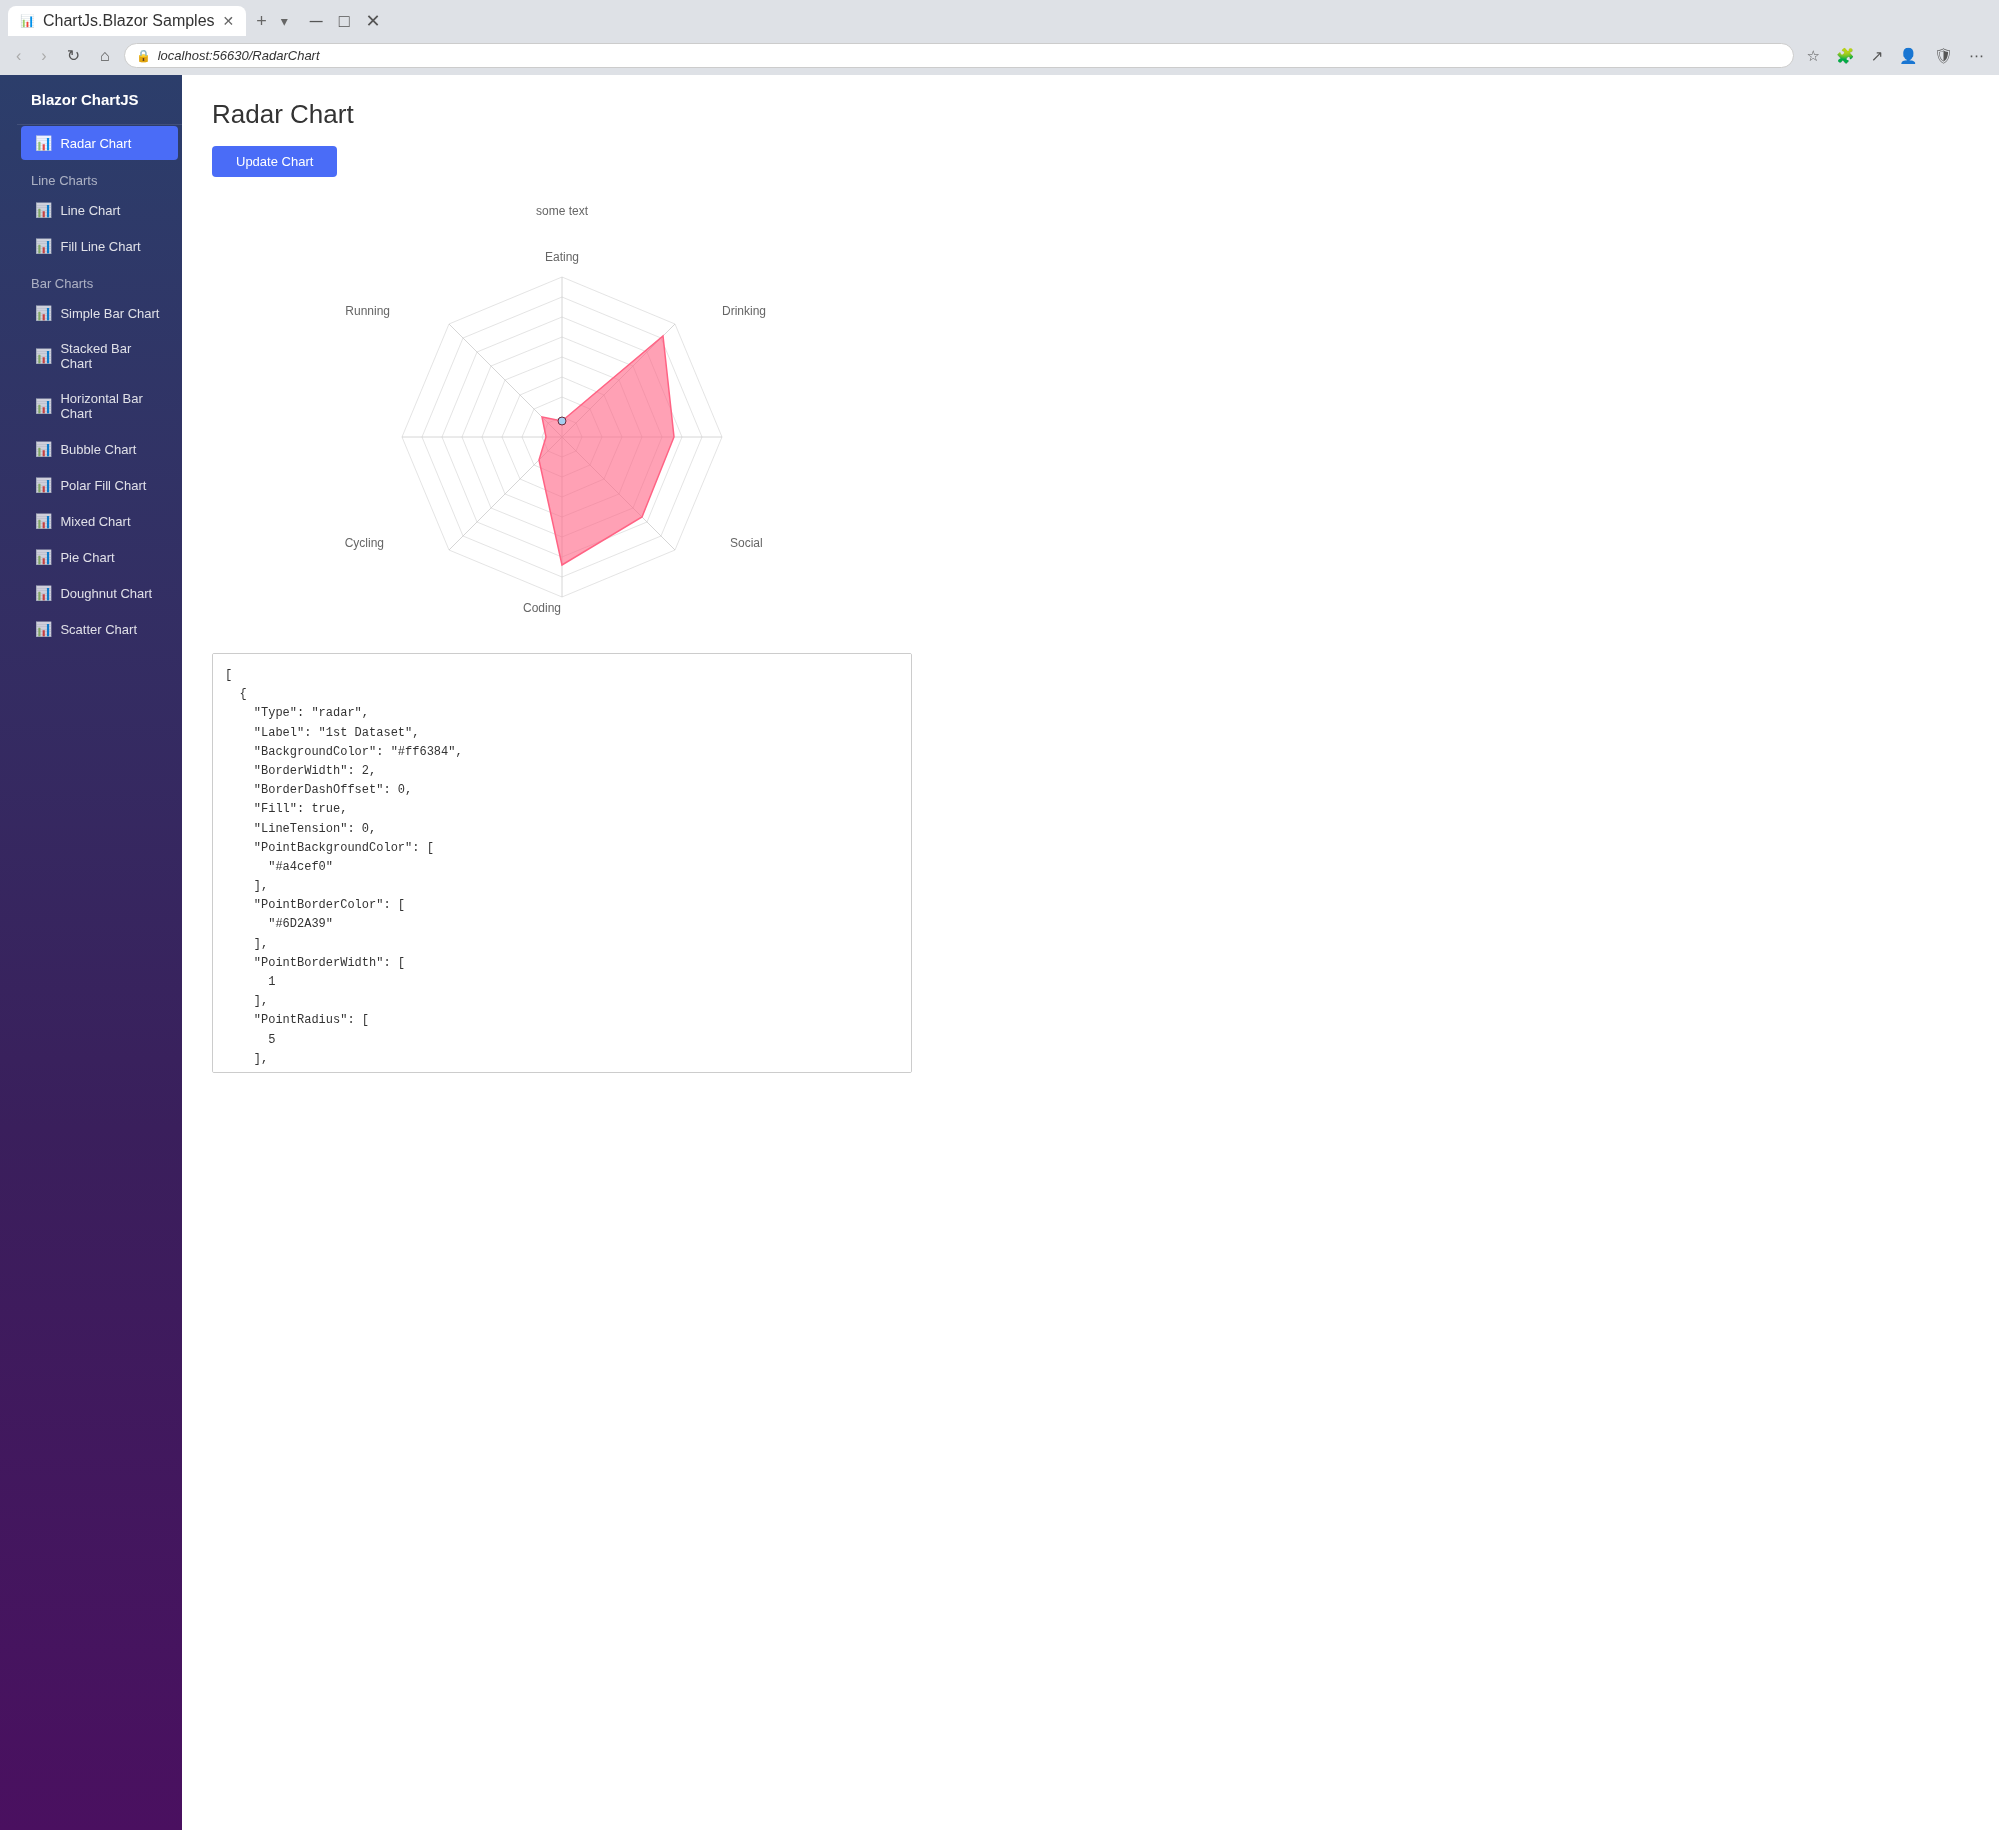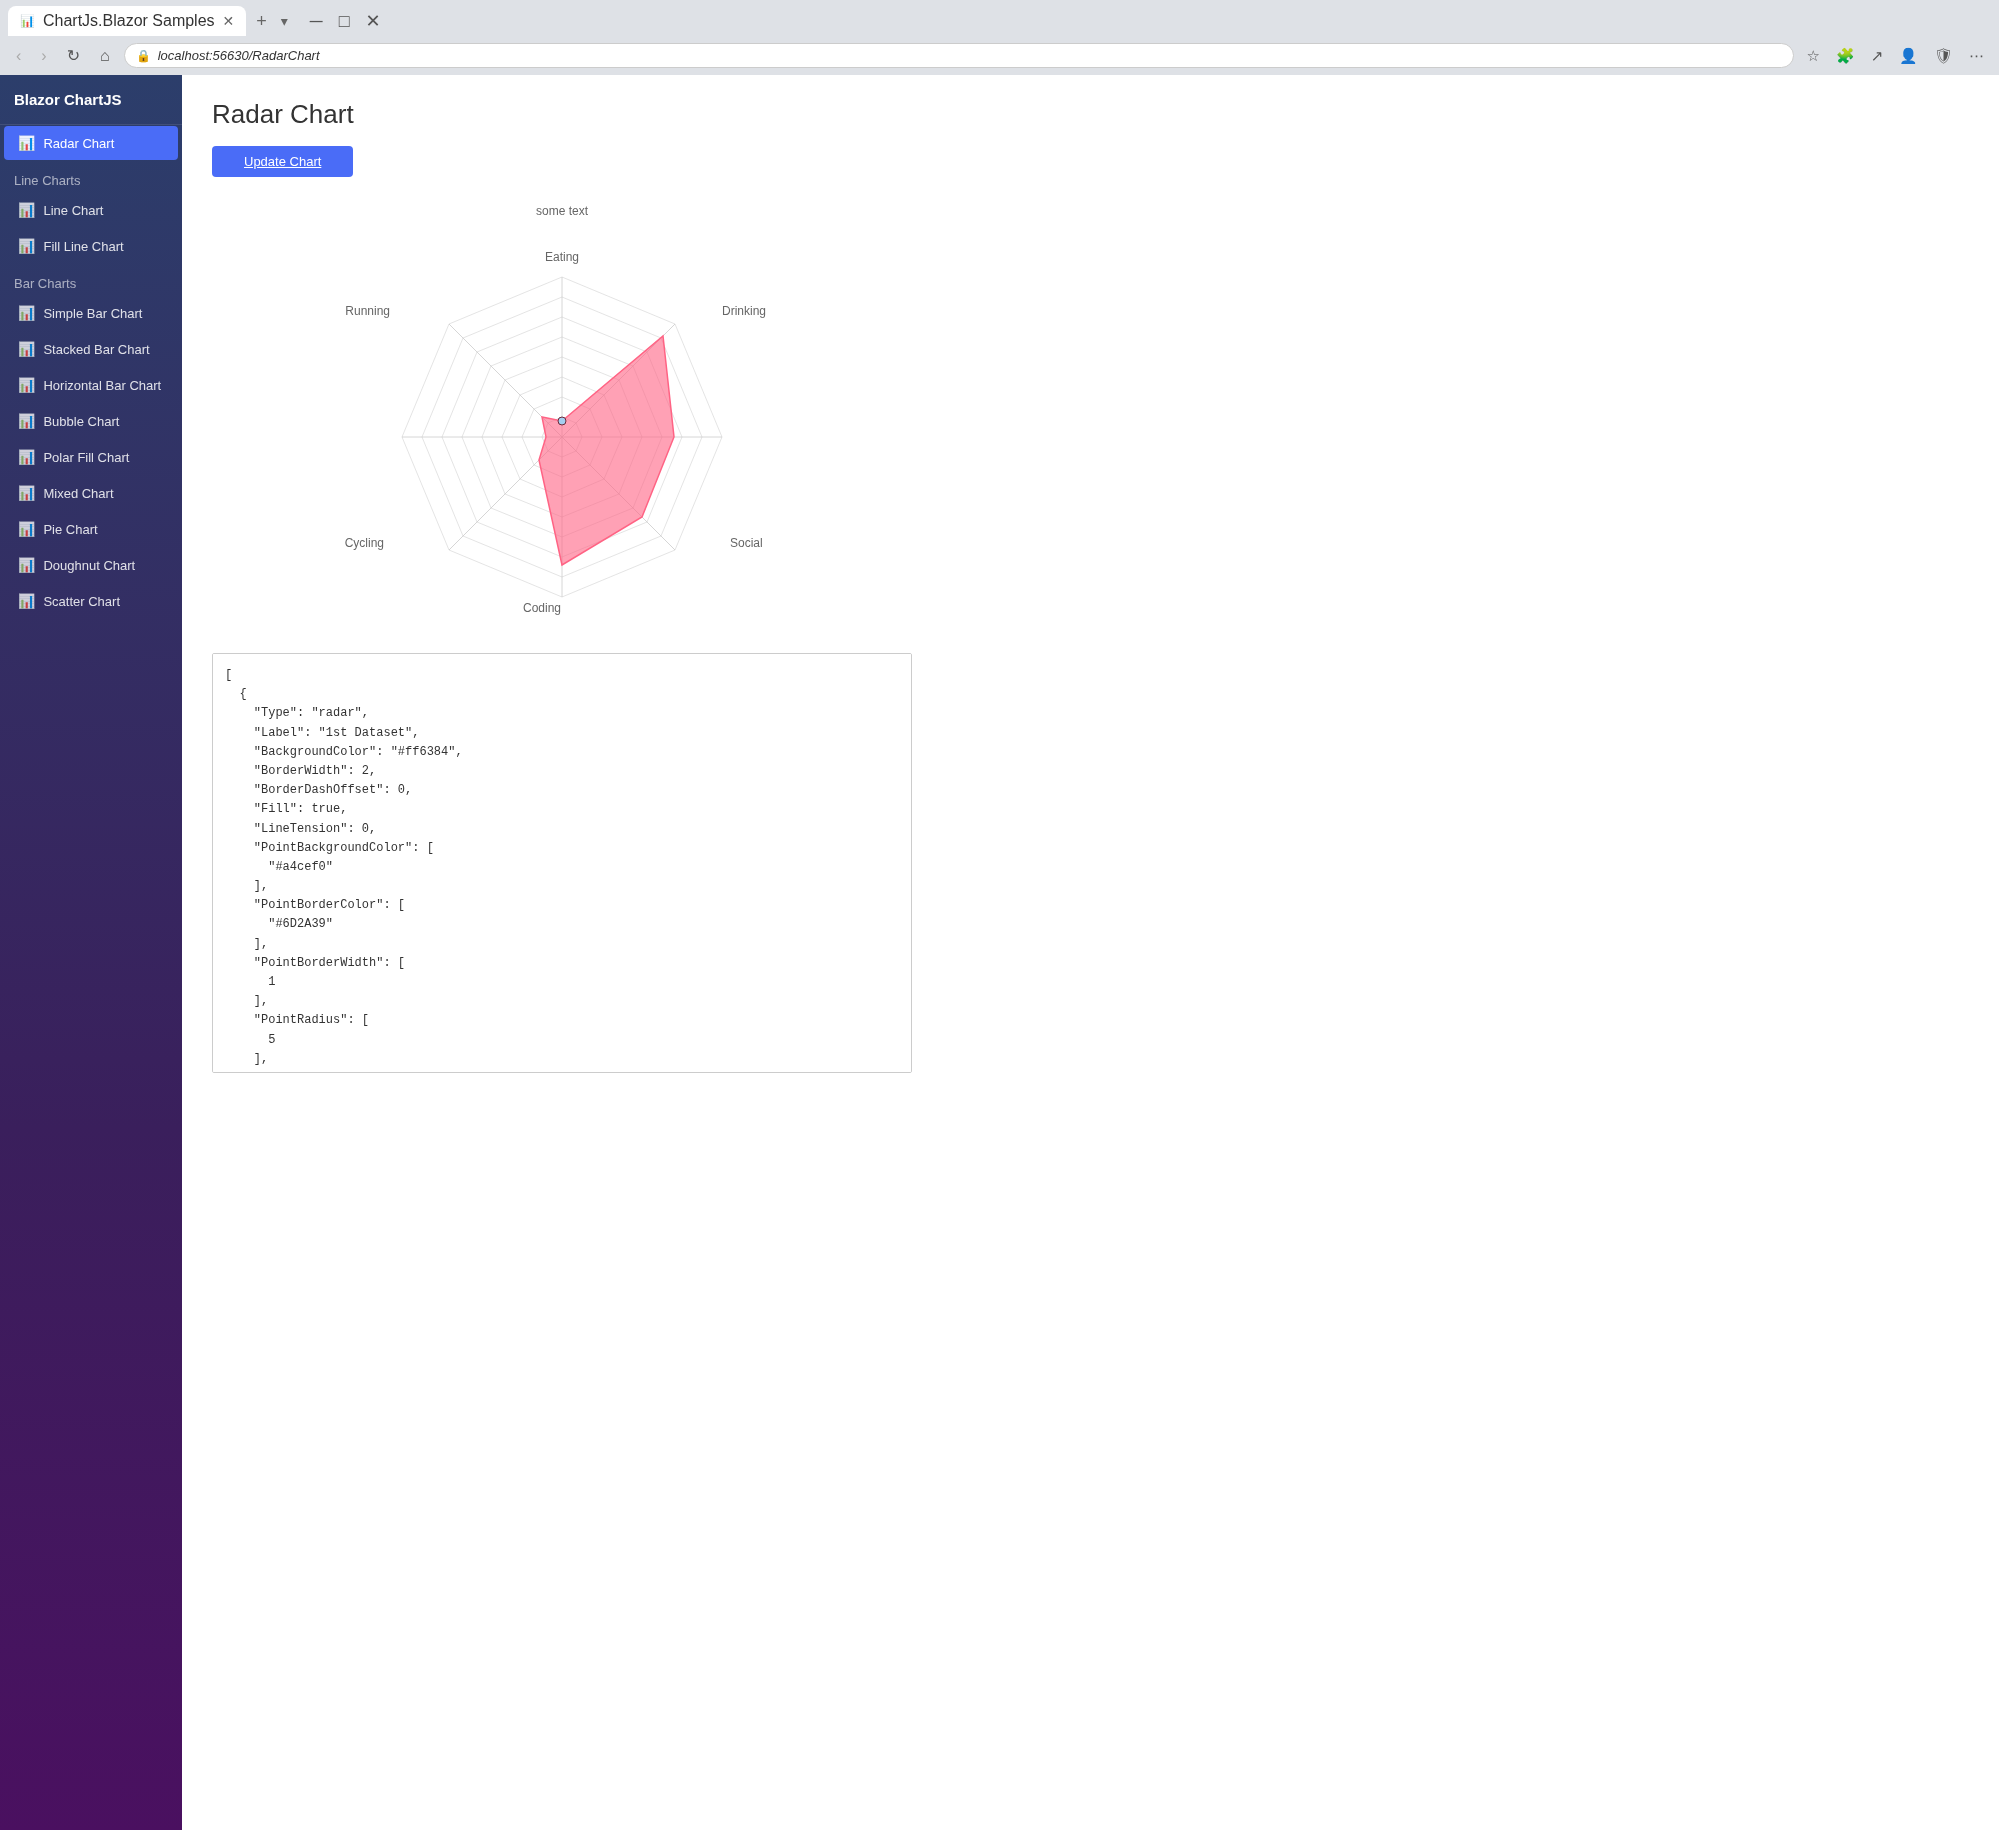--- a/index.html
+++ b/index.html
@@ -21,31 +21,31 @@
     .address-text { font-size: 13px; color: #333; flex: 1; font-style: italic; }
     .browser-actions { display: flex; align-items: center; gap: 6px; }
     .action-btn { background: transparent; border: none; cursor: pointer; color: #555; font-size: 15px; padding: 4px 5px; }
     .browser-window-controls { display: flex; gap: 4px; align-items: center; margin-left: 8px; }
     .win-btn { background: transparent; border: none; cursor: pointer; color: #555; font-size: 18px; padding: 0 6px; }
 
     
     .app-container { display: flex; flex: 1; overflow: hidden; }
 
     
-    .sidebar { width: 182px; background: linear-gradient(180deg, #2c3e6b 0%, #3a1f5c 60%, #4a1060 100%); color: white; display: flex; flex-direction: column; overflow-y: auto; flex-shrink: 0; }
+    .sidebar { width: 182px; background: linear-gradient(180deg, #2c3e6b 0%, #3a1f5c 60%, #4a1060 100%); color: white; display: flex; flex-direction: column; overflow-y: auto; flex-shrink: 0; padding-left: 17px; }
     .sidebar-logo { padding: 16px 14px; font-size: 15px; font-weight: 600; color: white; border-bottom: 1px solid rgba(255,255,255,0.1); }
     .sidebar-section-label { padding: 12px 14px 4px; font-size: 13px; color: rgba(255,255,255,0.6); font-weight: 500; }
     .sidebar-item { display: flex; align-items: center; padding: 9px 14px; cursor: pointer; font-size: 13px; color: rgba(255,255,255,0.85); gap: 8px; border-radius: 4px; margin: 1px 4px; }
     .sidebar-item.active { background: #4a6cf7; color: white; }
     .sidebar-item .icon { font-size: 14px; opacity: 0.9; }
 
     
     .main-content { flex: 1; background: white; overflow-y: auto; padding: 24px 30px; }
     .page-title { font-size: 26px; font-weight: 400; color: #333; margin-bottom: 16px; }
-    .update-btn { background: #4a6cf7; color: white; border: none; padding: 8px 32px; border-radius: 4px; font-size: 13px; cursor: pointer; margin-bottom: 20px; display: inline-block; text-decoration: underline; }
+    .update-btn { background: #4a6cf7; color: white; border: none; padding: 8px 24px; border-radius: 4px; font-size: 13px; cursor: pointer; margin-bottom: 20px; display: inline-block; }
 
     
     .chart-container { width: 100%; max-width: 700px; height: 420px; position: relative; margin-bottom: 36px; }
 
     
     .json-box { border: 1px solid #ccc; background: white; padding: 12px; font-family: 'Courier New', monospace; font-size: 12px; color: #333; line-height: 1.6; max-width: 700px; height: 420px; overflow-y: scroll; white-space: pre; border-radius: 2px; }
     .radar-axis-label { font-size: 12px; fill: #666; }
   </style>
 </head>
 <body>

